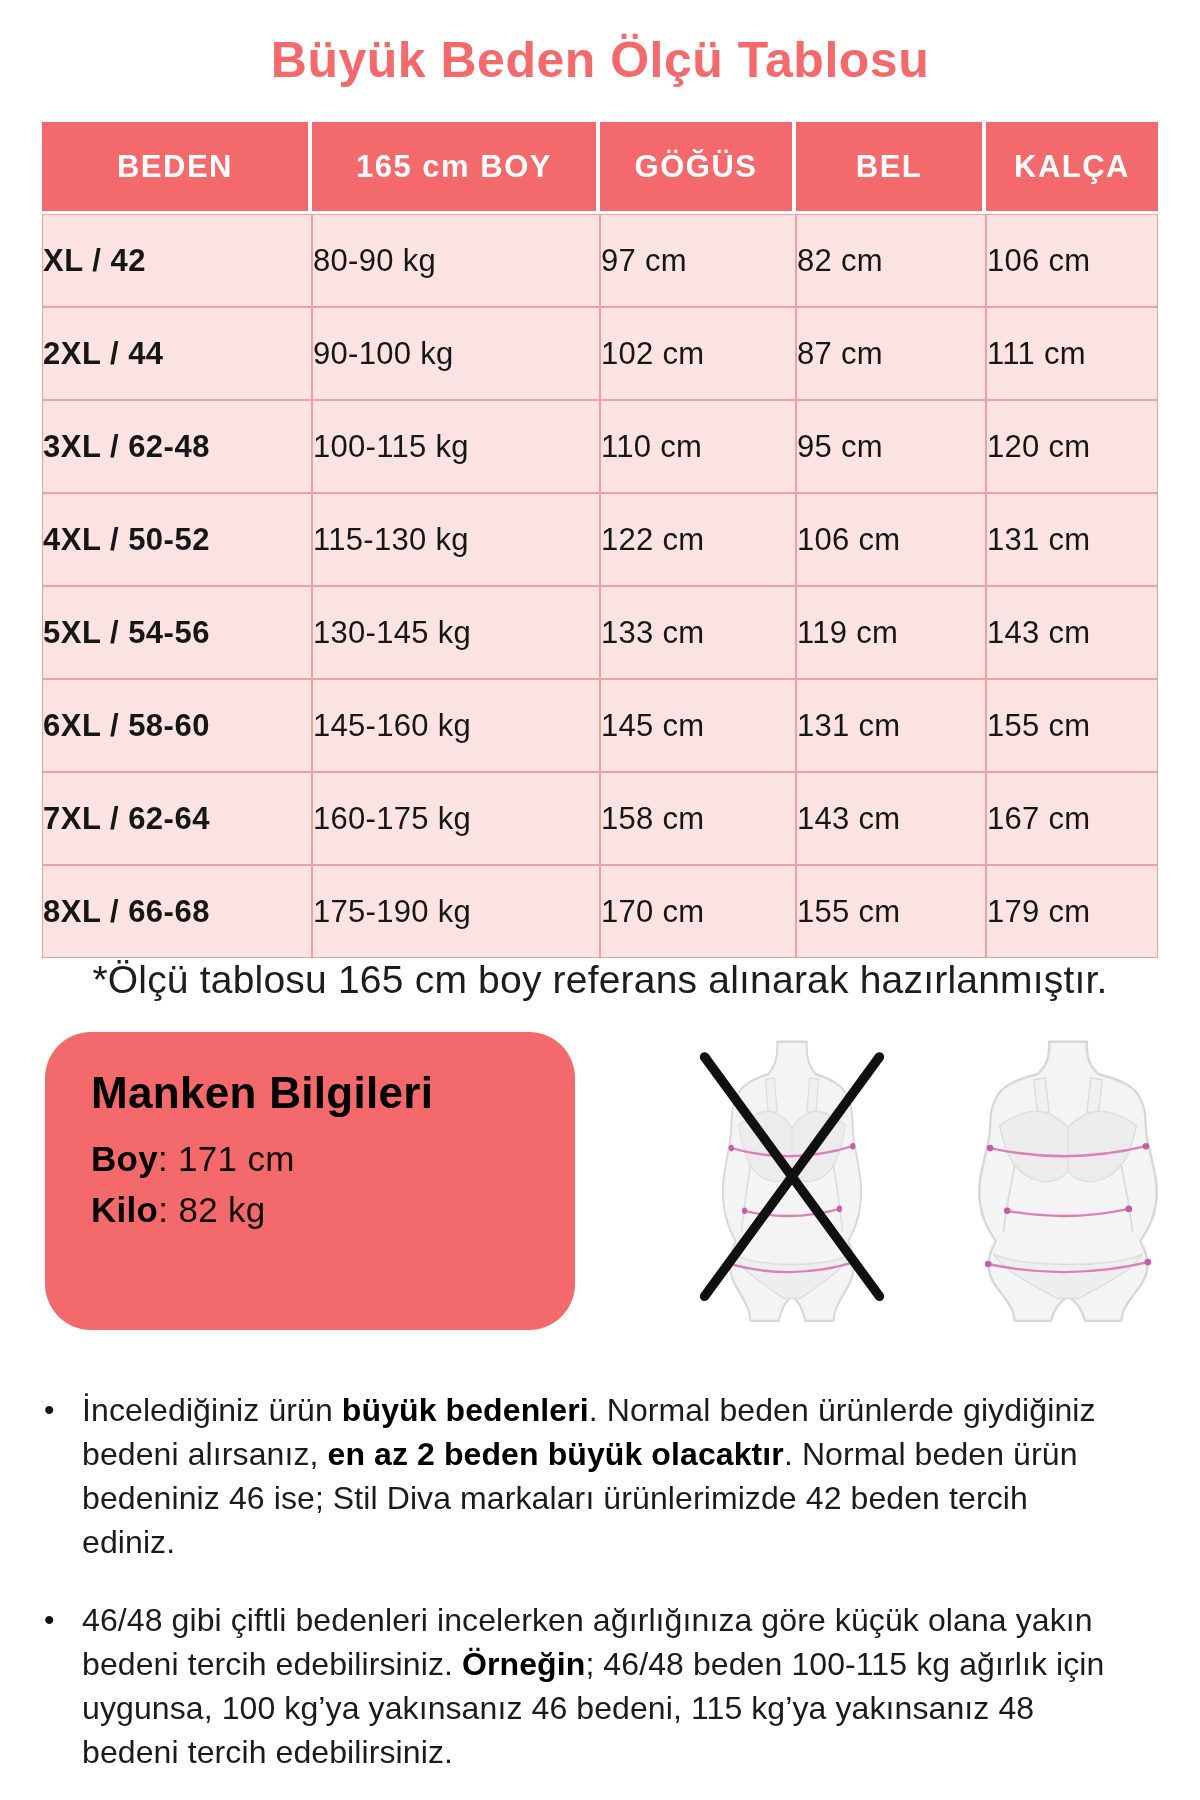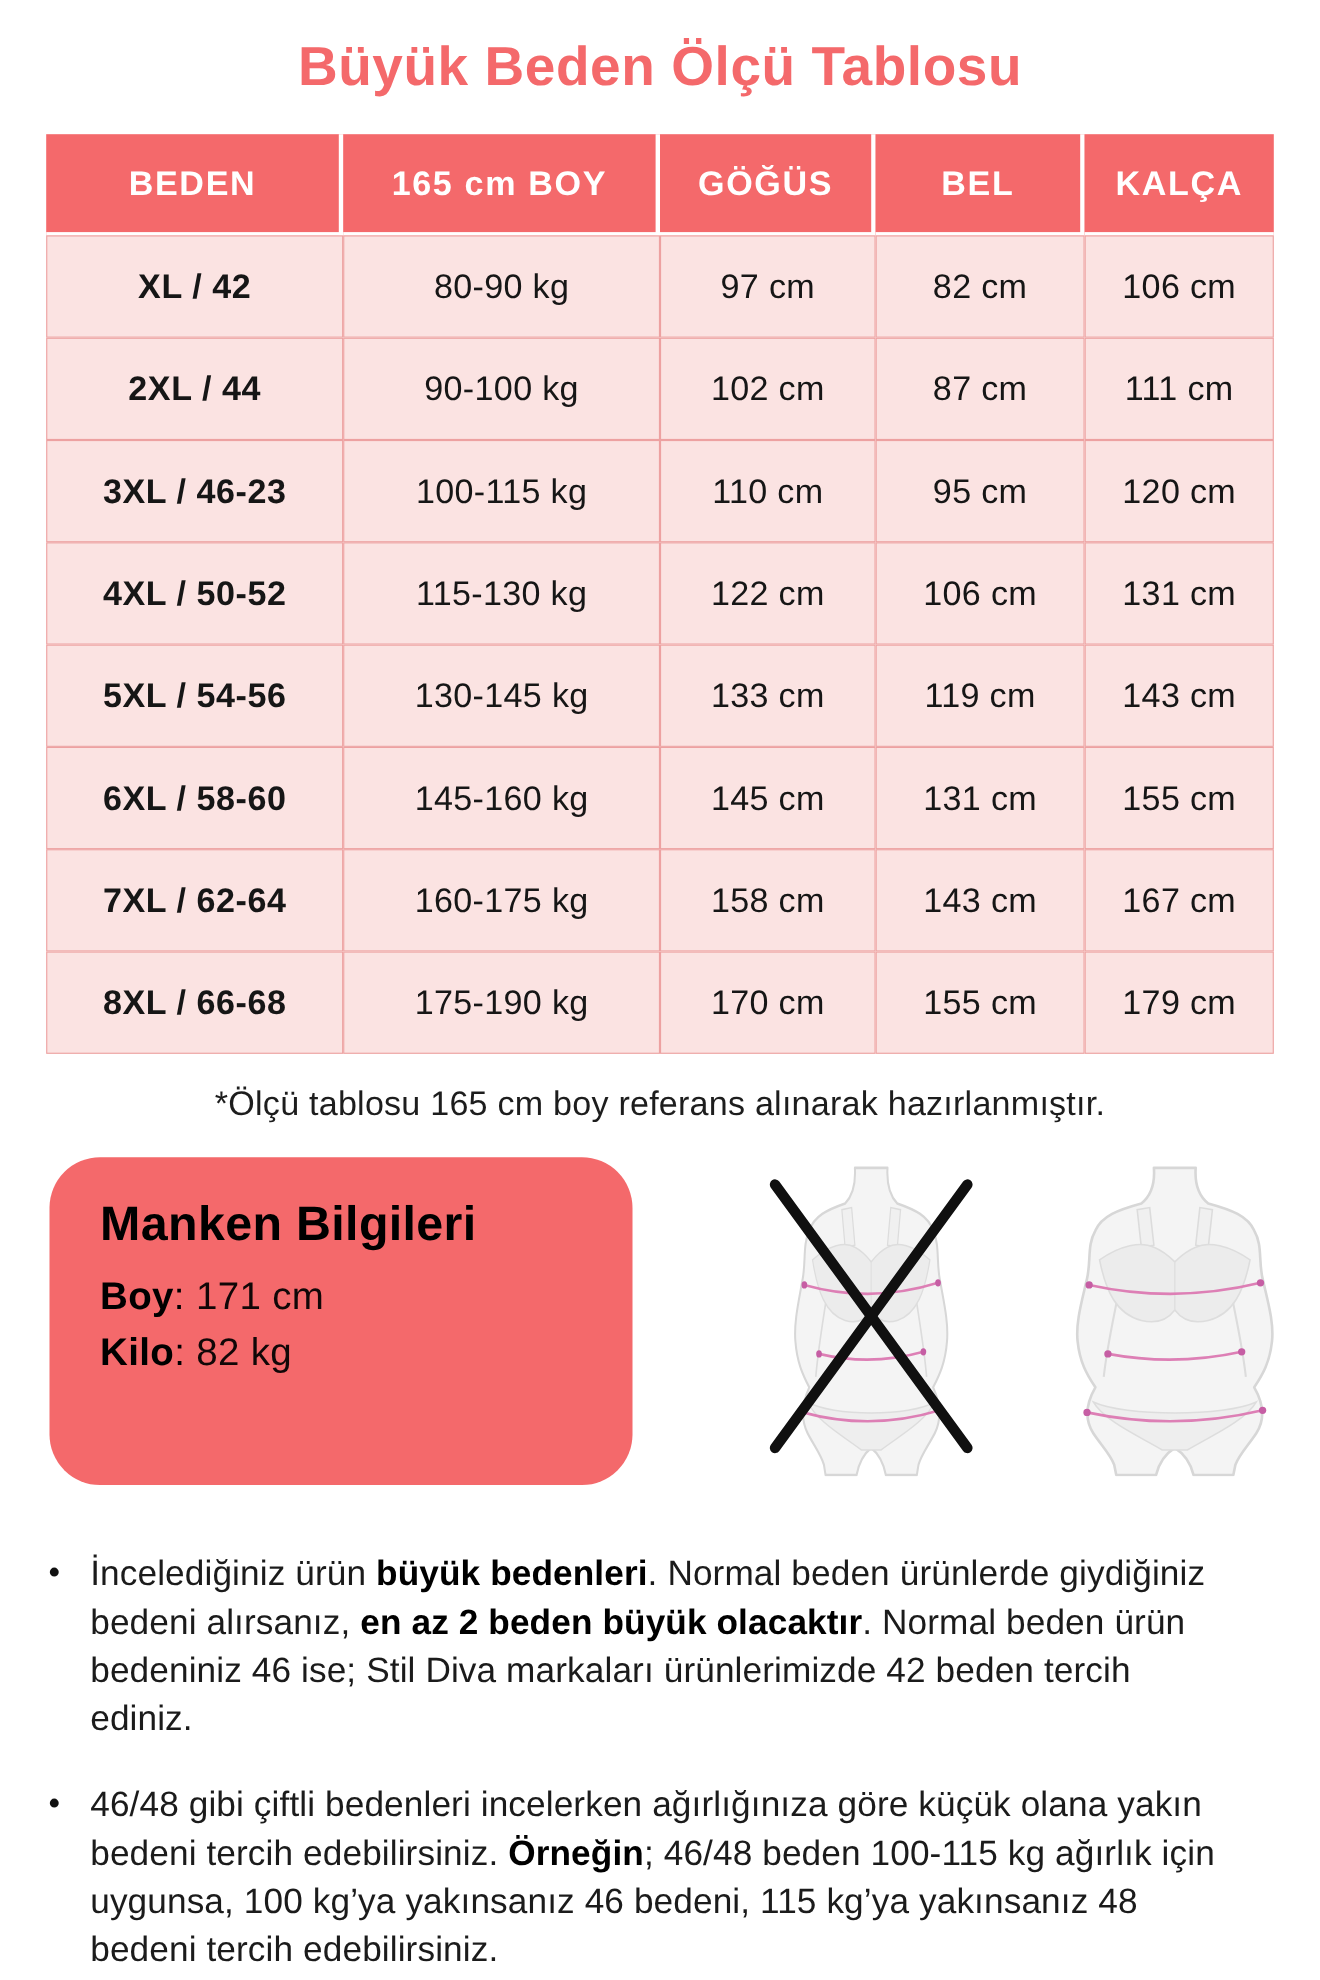--- a/index.html
+++ b/index.html
@@ -51,31 +51,30 @@
     text-align:center;
     vertical-align:middle;
   }
   table.size-table th:last-child{border-right:none;}
   table.size-table td{
     background:var(--cellbg);
     border:1px solid var(--grid);
     height:93px;
     font-size:31px;
     color:#161616;
-    text-align:center;
+    text-align:left;
     vertical-align:middle;
     letter-spacing:.3px;
   }
   table.size-table td.c0{font-weight:bold;letter-spacing:.5px;}
 
   
   .footnote{
-    margin-top:28px;
     text-align:center;
-    font-size:31px;
+    font-size:39px;
     color:#1d1d1d;
     letter-spacing:.2px;
   }
 
   
   .info-row{
     margin:30px 15px 0 45px;
     height:298px;
     display:flex;
     align-items:stretch;
@@ -161,21 +160,21 @@
             <td>106 cm</td>
           </tr>
           <tr>
             <td class="c0">2XL / 44</td>
             <td>90-100 kg</td>
             <td>102 cm</td>
             <td>87 cm</td>
             <td>111 cm</td>
           </tr>
           <tr>
-            <td class="c0">3XL / 46-23</td>
+            <td class="c0">3XL / 62-48</td>
             <td>100-115 kg</td>
             <td>110 cm</td>
             <td>95 cm</td>
             <td>120 cm</td>
           </tr>
           <tr>
             <td class="c0">4XL / 50-52</td>
             <td>115-130 kg</td>
             <td>122 cm</td>
             <td>106 cm</td>

